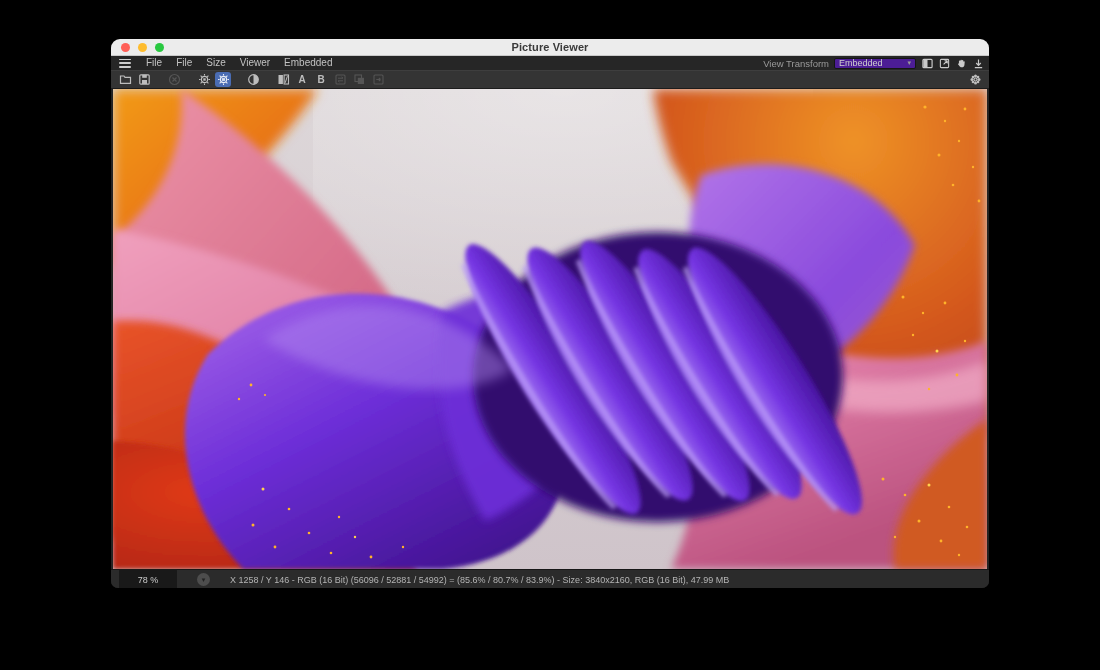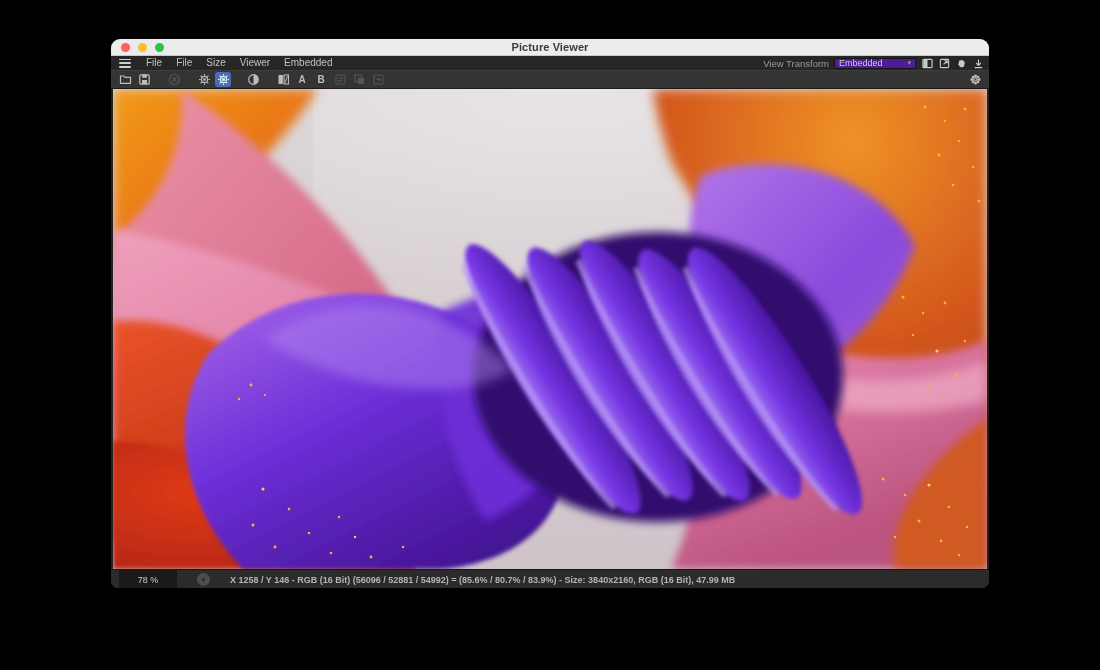--- a/index.html
+++ b/index.html
@@ -52,21 +52,21 @@
 
   
   .statusbar { height:20px; background:#2b2b2b; display:flex; align-items:center;
                padding:0 8px; gap:6px; border-top:1px solid #171717; }
   .zoom-field { width:58px; height:29px; background:#191919; border-radius:6px;
                 color:#cccccc; font-size:9px; display:flex; align-items:center;
                 justify-content:center; }
   .zoom-drop { width:13px; height:13px; border-radius:50%; background:#4d4d4d;
                color:#222; font-size:7px; display:flex; align-items:center;
                justify-content:center; margin-left:14px; }
-  .status-text { color:#b4b4b4; font-size:9px; margin-left:14px; white-space:nowrap;font-weight:bold; }
+  .status-text { color:#b4b4b4; font-size:9px; margin-left:14px; white-space:nowrap; }
 </style>
 </head>
 <body>
 
 <div class="window">
 
   <div class="titlebar">
     <div class="traffic">
       <span class="light" style="background:#ff5f57"></span>
       <span class="light" style="background:#febc2e"></span>

